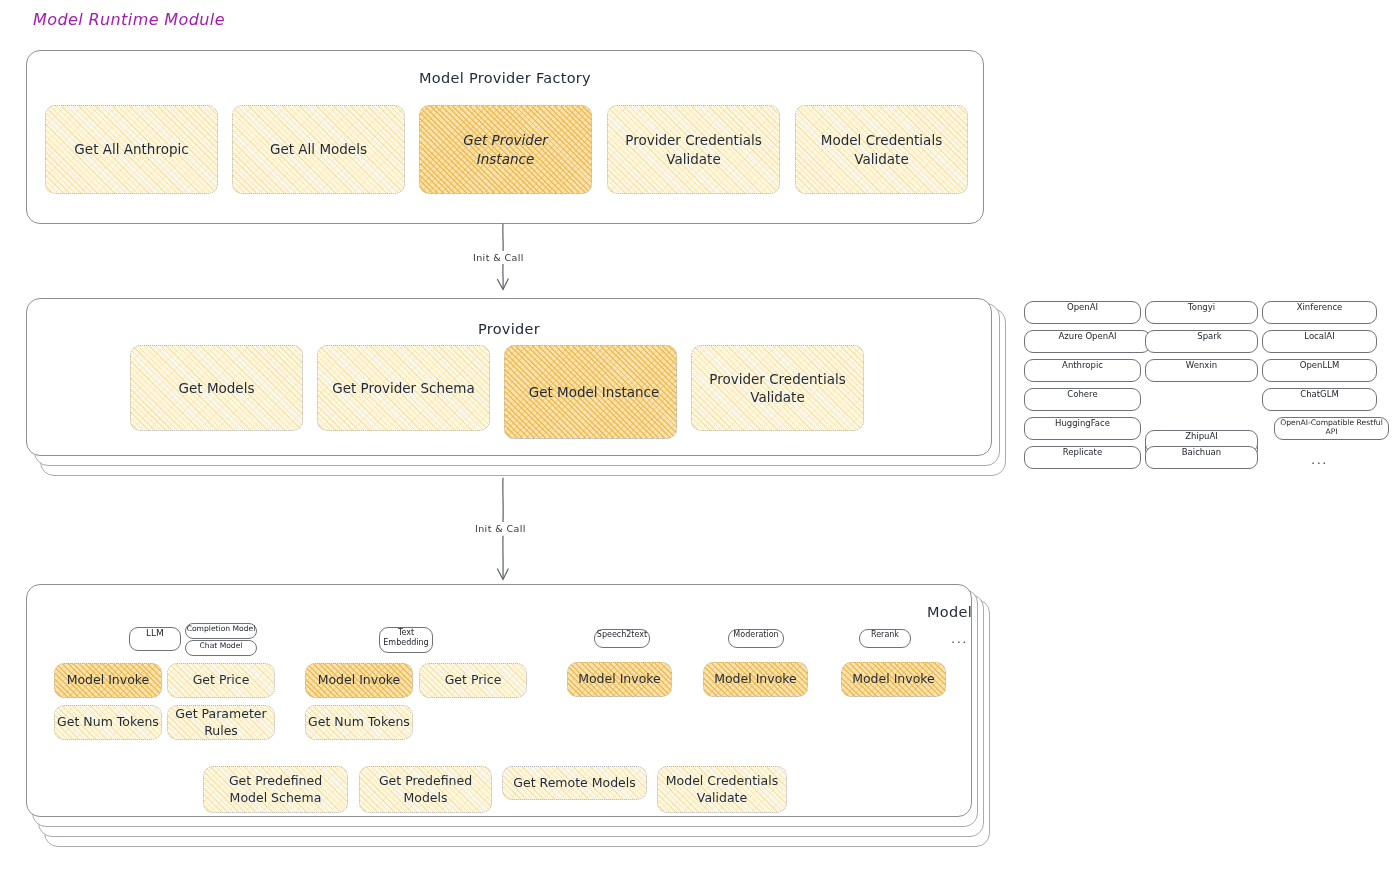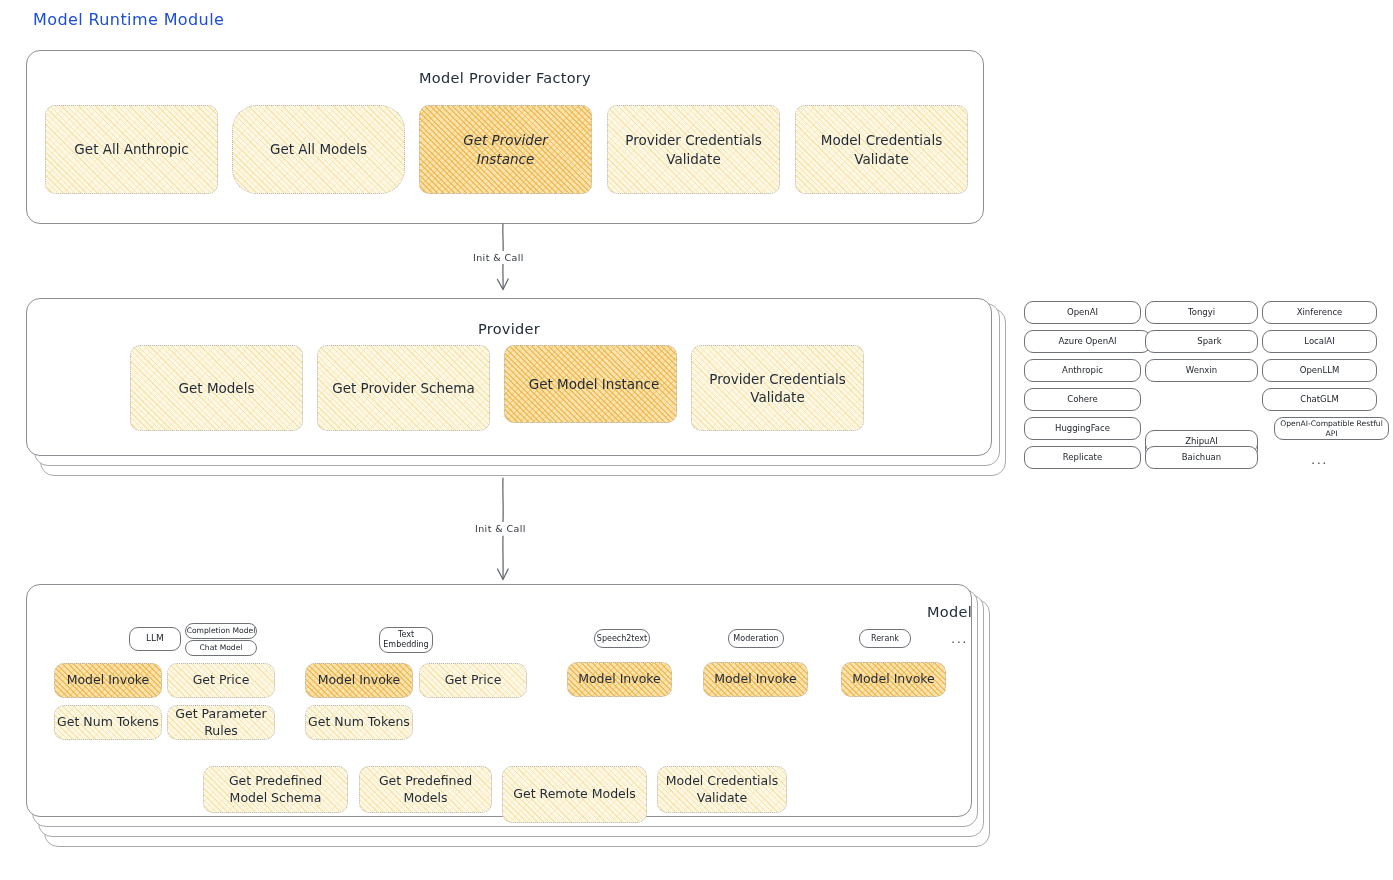--- a/index.html
+++ b/index.html
@@ -78,21 +78,21 @@
     color:#1f2937;
     z-index:3;
   }
 
   .chip{
     position:absolute;
     box-sizing:border-box;
     border:1.2px solid #6f7277;
     border-radius:9px;
     display:flex;
-    align-items:center;
+    align-items:flex-start;
     justify-content:center;
     text-align:center;
     font-size:8.5px;
     line-height:1.25;
     color:#22272e;
     z-index:3;
     background:#ffffff;
   }
 
   .arrow-label{
@@ -109,22 +109,23 @@
     position:absolute;
     font-size:13px;
     color:#4b5058;
     letter-spacing:1.5px;
     z-index:3;
   }
   .page-title{
     position:absolute;
     left:33px;top:10px;
     font-size:16px;
-    color:#1d4ed8;
+    color:#a21caf;
     letter-spacing:.4px;
+    font-style:italic;
   }
   svg.arrows{position:absolute;left:0;top:0;width:1393px;height:880px;z-index:2;pointer-events:none;}
 </style>
 </head>
 <body>
 
 <div class="canvas">
 
   <div class="page-title">Model Runtime Module</div>
 
@@ -140,21 +141,21 @@
     </g>
   </svg>
 
   <div class="sketch-panel" style="left:26px;top:50px;width:958px;height:174px;">
   </div>
   <div class="panel-title" style="left:26px;top:70px;width:958px;">Model Provider Factory</div>
 
   <div class="box fill-light" style="left:45px;top:105px;width:173px;height:89px;font-size:13.5px;">
     <span>Get All Anthropic</span>
   </div>
-  <div class="box fill-light" style="left:232px;top:105px;width:173px;height:89px;font-size:13.5px;border-radius:25px;">
+  <div class="box fill-light" style="left:232px;top:105px;width:173px;height:89px;font-size:13.5px;">
     <span>Get All Models</span>
   </div>
   <div class="box fill-strong" style="left:419px;top:105px;width:173px;height:89px;font-size:13.5px;padding:0 24px;font-style:italic;">
     <span>Get Provider Instance</span>
   </div>
   <div class="box fill-light" style="left:607px;top:105px;width:173px;height:89px;font-size:13.5px;padding:0 14px;">
     <span>Provider Credentials Validate</span>
   </div>
   <div class="box fill-light" style="left:795px;top:105px;width:173px;height:89px;font-size:13.5px;padding:0 14px;">
     <span>Model Credentials Validate</span>
@@ -167,21 +168,21 @@
   <div class="sketch-panel" style="left:26px;top:298px;width:966px;height:158px;z-index:2;"></div>
 
   <div class="panel-title" style="left:26px;top:321px;width:966px;z-index:3;">Provider</div>
 
   <div class="box fill-light" style="left:130px;top:345px;width:173px;height:86px;font-size:13.5px;">
     <span>Get Models</span>
   </div>
   <div class="box fill-light" style="left:317px;top:345px;width:173px;height:86px;font-size:13.5px;">
     <span>Get Provider Schema</span>
   </div>
-  <div class="box fill-strong" style="left:504px;top:345px;width:173px;height:78px;font-size:13.5px;padding-left:7px;">
+  <div class="box fill-strong" style="left:504px;top:345px;width:173px;height:94px;font-size:13.5px;padding-left:7px;">
     <span>Get Model Instance</span>
   </div>
   <div class="box fill-light" style="left:691px;top:345px;width:173px;height:86px;font-size:13.5px;padding:0 14px;">
     <span>Provider Credentials Validate</span>
   </div>
 
   <div class="chip fill-pink" style="left:1024px;top:301px;width:117px;height:23px;">
     <span>OpenAI</span>
   </div>
   <div class="chip fill-pink" style="left:1024px;top:330px;width:127px;height:23px;">
@@ -304,20 +305,20 @@
   </div>
 
   <div class="ellipsis" style="left:951px;top:631px;">...</div>
 
   <div class="box fill-light" style="left:203px;top:766px;width:145px;height:47px;font-size:12.5px;padding:0 6px;">
     <span>Get Predefined Model Schema</span>
   </div>
   <div class="box fill-light" style="left:359px;top:766px;width:133px;height:47px;font-size:12.5px;padding:0 6px;">
     <span>Get Predefined Models</span>
   </div>
-  <div class="box fill-light" style="left:502px;top:766px;width:145px;height:57px;font-size:12.5px;padding:0 4px;">
+  <div class="box fill-light" style="left:502px;top:766px;width:145px;height:34px;font-size:12.5px;padding:0 4px;">
     <span>Get Remote Models</span>
   </div>
   <div class="box fill-light" style="left:657px;top:766px;width:130px;height:47px;font-size:12.5px;padding:0 6px;">
     <span>Model Credentials Validate</span>
   </div>
 
 </div>
 
 </body></html>

